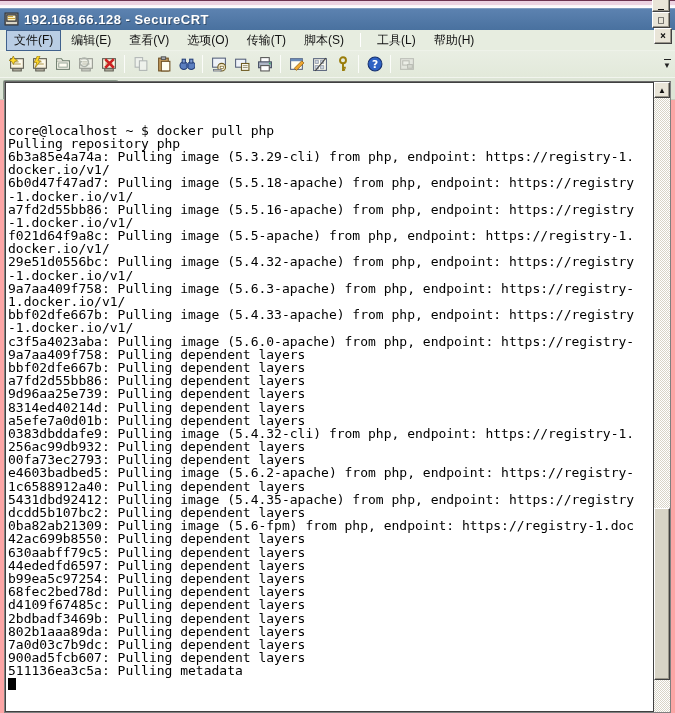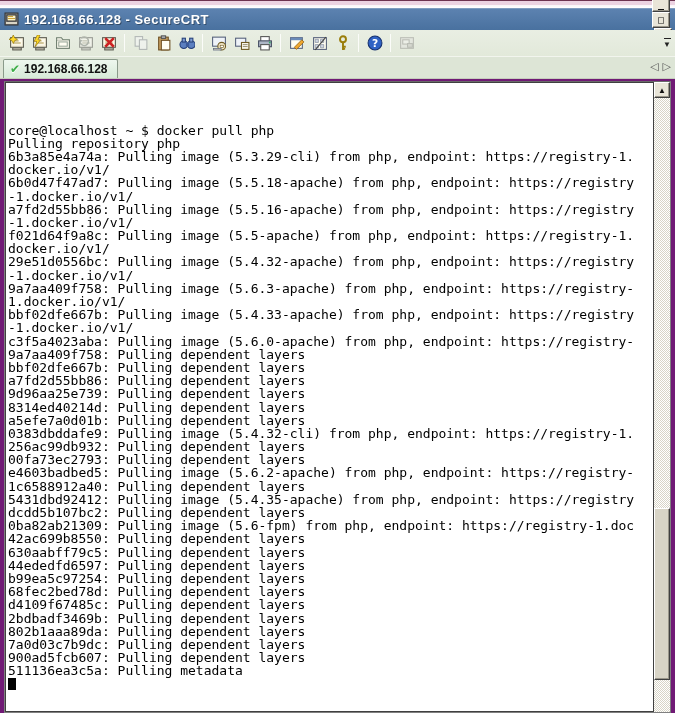--- a/index.html
+++ b/index.html
@@ -1,20 +1,20 @@
 <!DOCTYPE html>
 <html><head>
 <meta charset="utf-8">
 <style>
   html,body{margin:0;padding:0;background:#c0c0c0;}
   *{box-sizing:border-box;}
   .app{
     position:relative;width:675px;height:713px;overflow:hidden;
     font-family:"Liberation Sans","DejaVu Sans",sans-serif;
-    background:#701a75;
+    background:#fca5a5;
   }
   
   .top-strip{height:8px;background:linear-gradient(#6d3350 0 1px,#ecd3e2 1px 5px,#f9f4f7 5px,#ffffff);}
   
   .titlebar{
     height:22px;background:linear-gradient(#5c82b0,#49719f);
     display:flex;align-items:center;padding:0 3px 0 4px;color:#fff;
     border-top:1px solid #7f9cc0;
   }
   .titlebar .win-icon{width:16px;height:16px;margin-right:4px;flex:0 0 auto;}
@@ -113,20 +113,31 @@
       </svg>
     </span>
     <span class="title">192.168.66.128 - SecureCRT</span>
     <span id="win-controls">
         <span class="winbtn">_</span>
         <span class="winbtn">□</span>
         <span class="winbtn close">×</span>
       </span>
   </div>
 
+  <div class="menubar" id="menubar">
+      <span class="menu-item selected">文件(F)</span>
+      <span class="menu-item">编辑(E)</span>
+      <span class="menu-item">查看(V)</span>
+      <span class="menu-item">选项(O)</span>
+      <span class="menu-item">传输(T)</span>
+      <span class="menu-item">脚本(S)</span>
+      <span class="menu-sep"></span>
+      <span class="menu-item">工具(L)</span>
+      <span class="menu-item">帮助(H)</span>
+    </div>
 
   <div class="toolbar" id="toolbar">
     <span class="tool-btn">
         <svg width="16" height="16" viewBox="0 0 15 15">
           <rect x="1.5" y="2.5" width="12" height="9" fill="#f7f1dc" stroke="#5a5a50"></rect>
           <rect x="3" y="4" width="9" height="5" fill="#fdfbef"></rect>
           <rect x="4" y="5" width="5" height="1" fill="#b09a50"></rect>
           <rect x="4" y="7" width="7" height="1" fill="#b09a50"></rect>
           <rect x="3.5" y="12" width="8" height="2" fill="#cfcaba" stroke="#5a5a50"></rect>
           <polygon points="4,0 5.3,2.7 8,4 5.3,5.3 4,8 2.7,5.3 0,4 2.7,2.7" fill="#ffd928" stroke="#8a6d00" stroke-width="0.6"></polygon>

